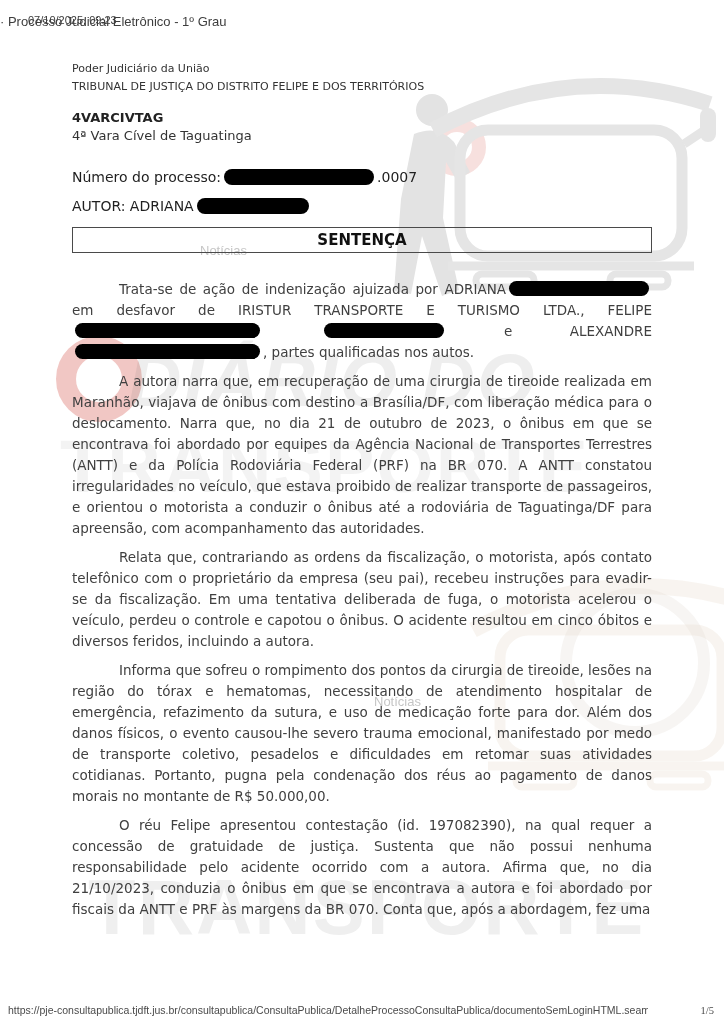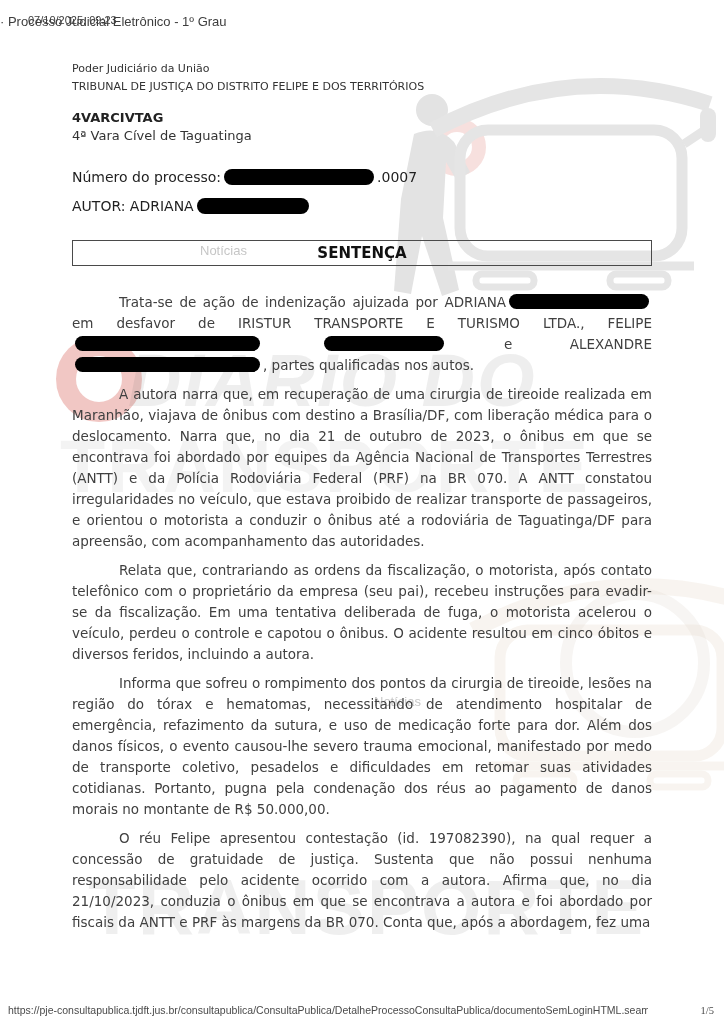--- a/index.html
+++ b/index.html
@@ -36,21 +36,21 @@
 
   
   .content{position:absolute;left:72px;right:72px;top:60px;z-index:1;}
   .court-line{font-size:11px;line-height:18px;color:#333;}
   .unit{margin-top:13px;}
   .unit-code{font-weight:bold;font-size:13px;line-height:18px;color:#222;}
   .unit-name{font-size:13px;line-height:18px;color:#333;}
   .case-block{margin-top:22px;font-size:14px;color:#1f1f1f;}
   .case-line{line-height:20px;margin-bottom:9px;}
   .case-line.reu{padding-left:13px;text-indent:-13px;margin-bottom:0;}
-  .sentenca-box{margin-top:24px;border:1.5px solid #4a4a4a;text-align:center;
+  .sentenca-box{margin-top:11px;border:1.5px solid #4a4a4a;text-align:center;
                 font-weight:bold;font-size:15px;color:#111;padding:3px 0;}
   .paragraphs{margin-top:26px;font-size:13.5px;line-height:21px;text-align:justify;color:#404040;}
   .paragraphs p{margin:0 0 8px 0;text-indent:47px;}
   .redact{display:inline-block;background:#000;height:15px;border-radius:9px;
           vertical-align:-2px;margin:0 3px;}
   .case-block .redact{height:16px;vertical-align:-3px;}
 </style>
 </head>
 <body>
 

